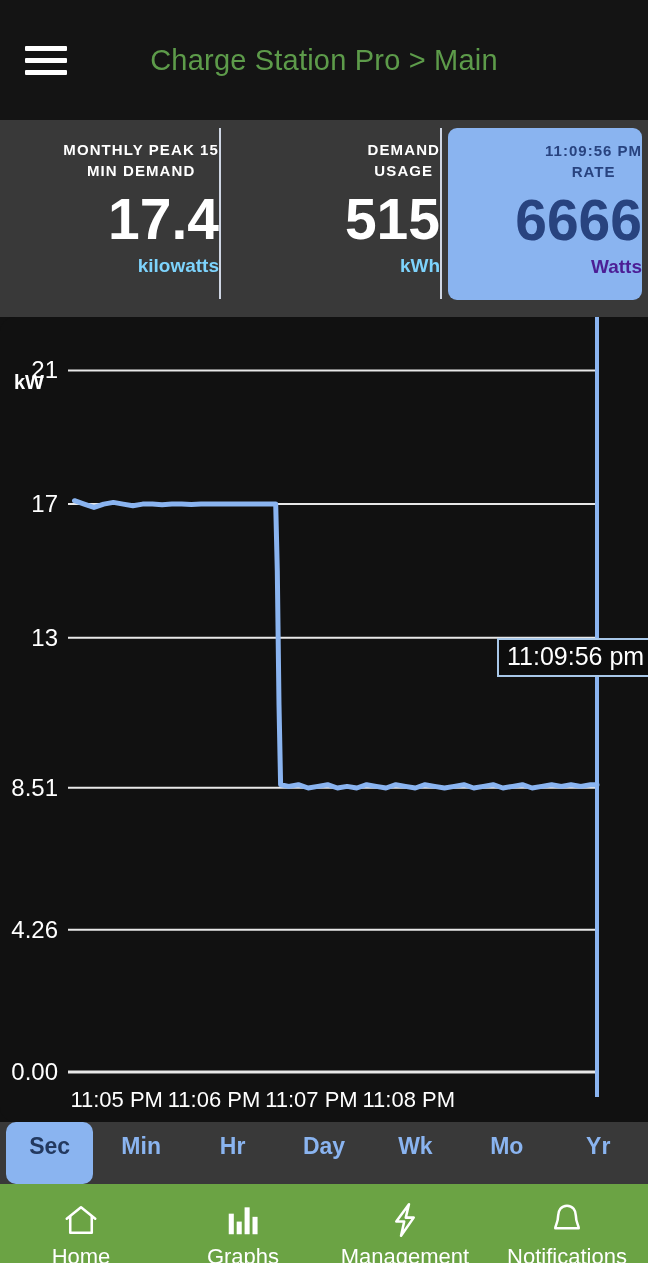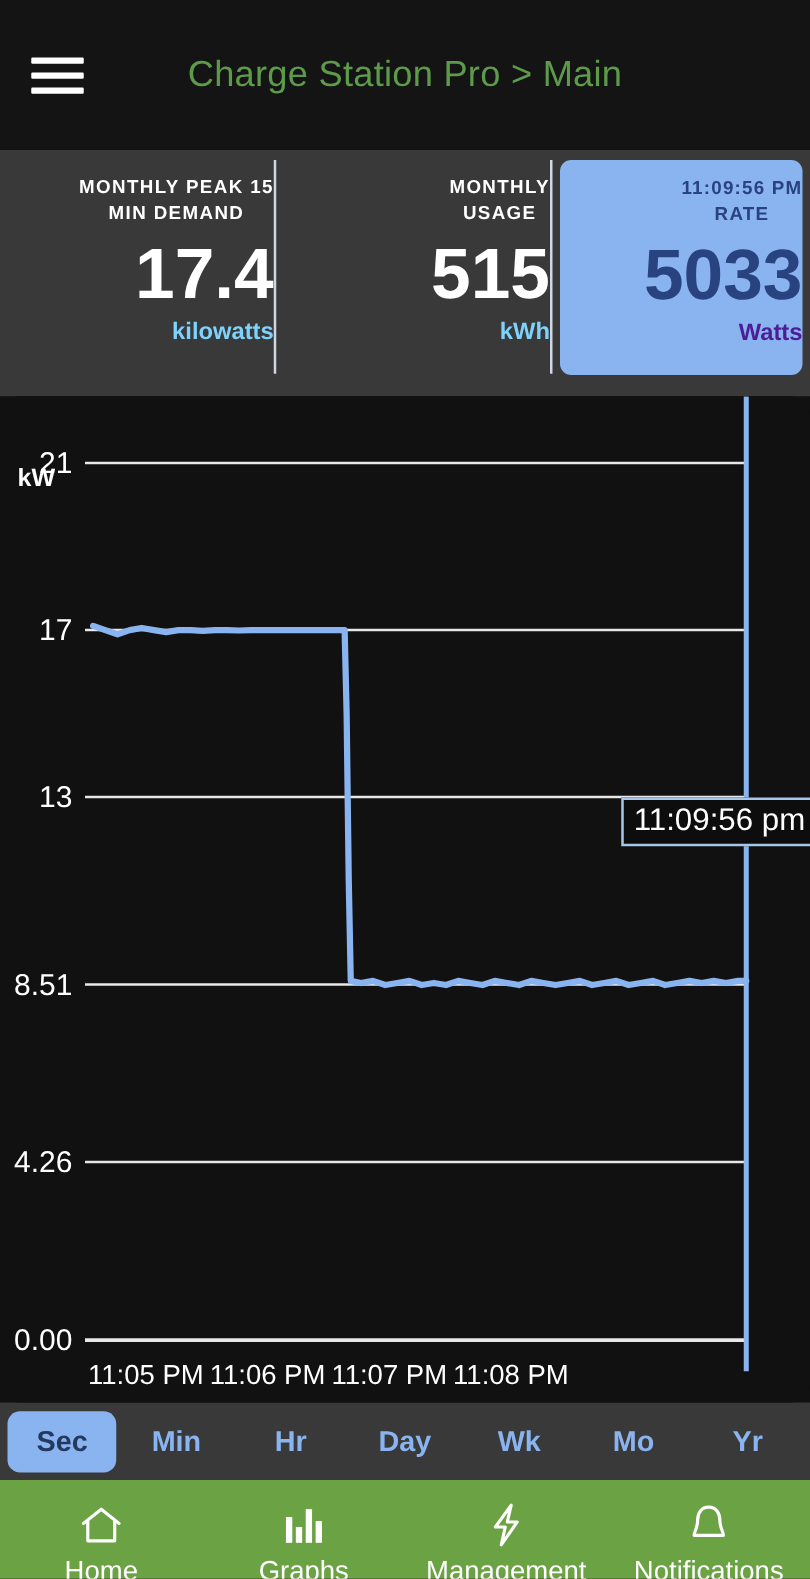--- a/index.html
+++ b/index.html
@@ -72,21 +72,21 @@
     color:#ffffff; font-size:25px; padding:2px 8px 4px 8px;
     white-space:nowrap;
   }
   .ylabel{ fill:#ffffff; font-size:24px; font-family:"Liberation Sans", sans-serif; text-anchor:end; }
   .yunit{ fill:#ffffff; font-size:20px; font-weight:bold; font-family:"Liberation Sans", sans-serif; }
   .xlabel{ fill:#ffffff; font-size:22px; font-family:"Liberation Sans", sans-serif; text-anchor:middle; }
 
   
   #periods{
     height:62px; background:#393939;
-    display:flex; align-items:center; padding:0 4px;
+    display:flex; padding:0 4px;
   }
   .period{
     flex:1; text-align:center; font-size:23px; font-weight:bold;
     color:#8ab4f0; cursor:pointer; padding:11px 0; border-radius:10px;
     margin:0 2px;
   }
   .period.active{ background:#8ab4f0; color:#23395f; }
 
   
   #nav{
@@ -119,35 +119,35 @@
       <div>MIN DEMAND</div>
     </div>
     <div class="stat-value">17.4</div>
     <div class="stat-unit">kilowatts</div>
   </div>
 
   <div class="stat-sep"></div>
 
   <div class="stat">
     <div class="stat-label">
-      <div>MONTHLY</div>
+      <div>DEMAND</div>
       <div>USAGE</div>
     </div>
     <div class="stat-value">515</div>
     <div class="stat-unit">kWh</div>
   </div>
 
   <div class="stat-sep"></div>
 
   <div class="stat highlight">
     <div class="stat-label">
       <div>11:09:56 PM</div>
       <div>RATE</div>
     </div>
-    <div class="stat-value">5033</div>
+    <div class="stat-value">6666</div>
     <div class="stat-unit">Watts</div>
   </div>
 </div>
 
 <div id="chart-area">
   <svg id="chart-svg" width="648" height="805">
     <g id="grid-group">
         <line x1="68" x2="597" y1="53.43049327354265" y2="53.43049327354265" stroke="#e8e8e8" stroke-width="2"></line>
         <line x1="68" x2="597" y1="187.0627802690583" y2="187.0627802690583" stroke="#e8e8e8" stroke-width="2"></line>
         <line x1="68" x2="597" y1="320.695067264574" y2="320.695067264574" stroke="#e8e8e8" stroke-width="2"></line>

